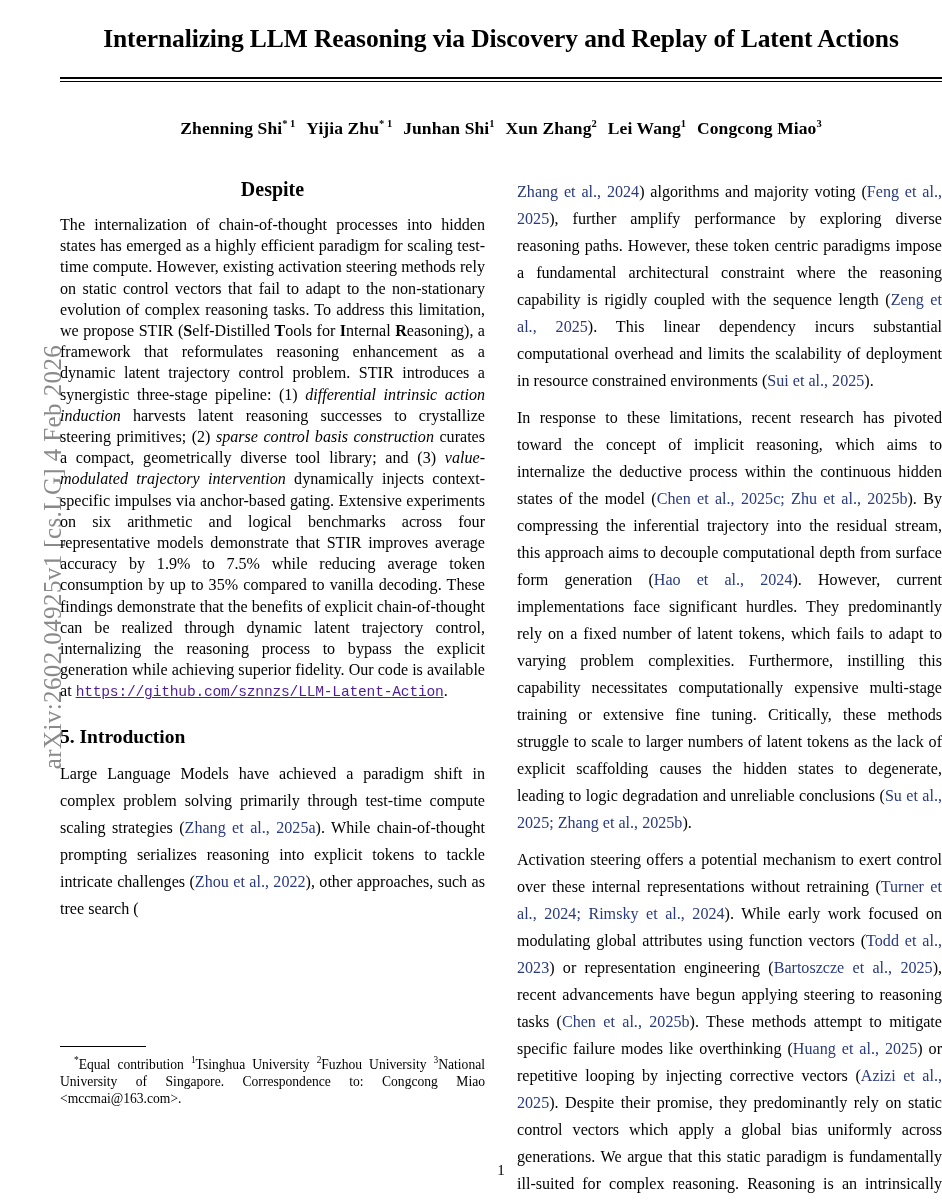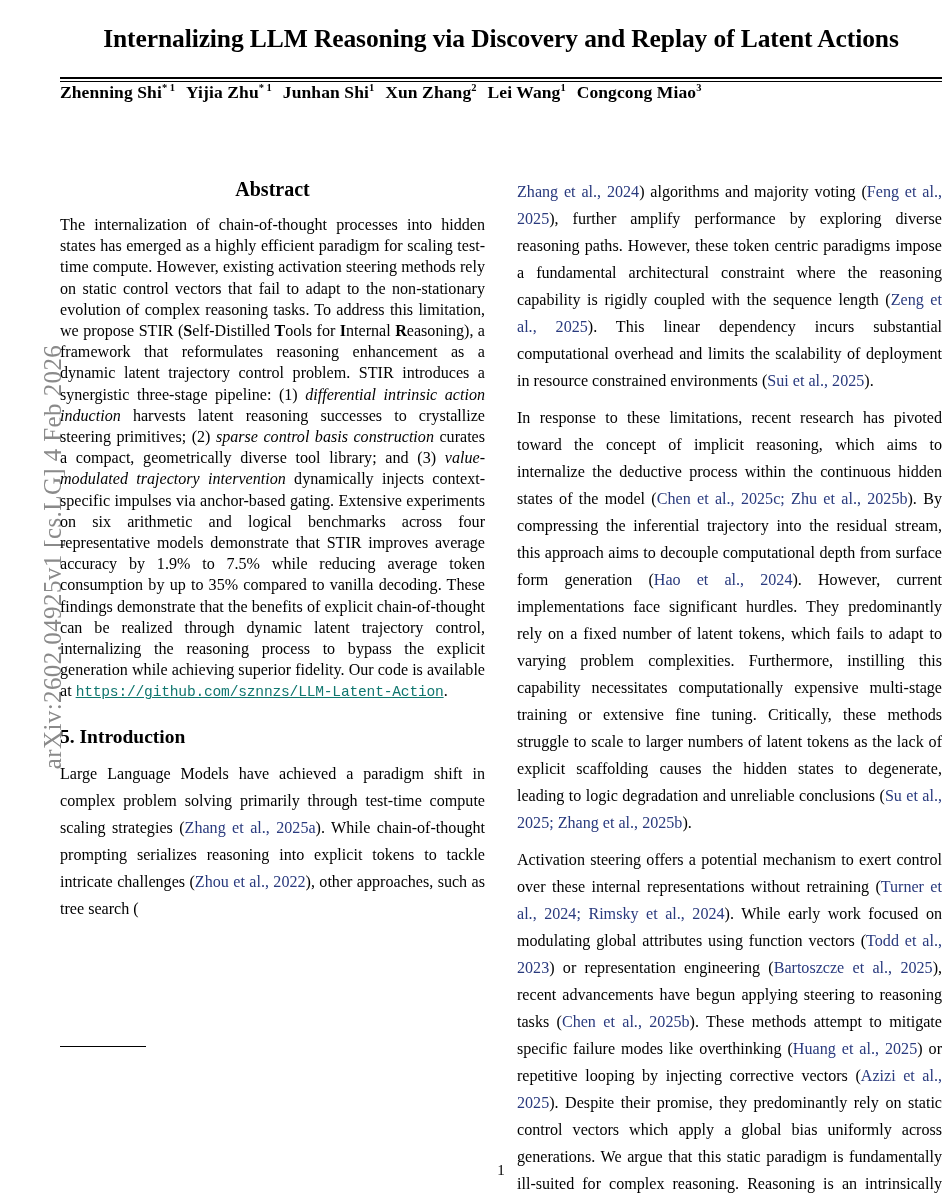--- a/index.html
+++ b/index.html
@@ -53,20 +53,22 @@
   .rule-double {
     margin-top: 22px;
     border-top: 2.2px solid #000;
     border-bottom: 1.1px solid #000;
     height: 2px;
     box-sizing: content-box;
   }
 
   
   .authors {
+    margin-top: 36px;
+    text-align: center;
     font-size: 17.5px;
     font-weight: bold;
     letter-spacing: 0.1px;
   }
   .authors sup {
     font-size: 10.5px;
     font-weight: bold;
     vertical-align: super;
     letter-spacing: 0;
   }
@@ -108,21 +110,21 @@
 
   .abstract-body {
     font-size: 16.1px;
     line-height: 21.2px;
     text-align: justify;
   }
 
   .cite { color: #28397d; }
   .url  {
     font-family: "Liberation Mono", "DejaVu Sans Mono", monospace;
-    color: #0f766e;
+    color: #4c1d95;
     font-size: 14.6px;
     letter-spacing: -0.2px;
   }
   em { font-style: italic; }
   b  { font-weight: bold; }
 
   
   .section-head {
     font-size: 19.5px;
     font-weight: bold;
@@ -178,21 +180,21 @@
   <div class="rule-double"></div>
 
   <div class="authors">
     <span><span>Zhenning Shi</span><sup>* 1</sup></span><span class="auth-sep"></span><span><span>Yijia Zhu</span><sup>* 1</sup></span><span class="auth-sep"></span><span><span>Junhan Shi</span><sup>1</sup></span><span class="auth-sep"></span><span><span>Xun Zhang</span><sup>2</sup></span><span class="auth-sep"></span><span><span>Lei Wang</span><sup>1</sup></span><span class="auth-sep"></span><span><span>Congcong Miao</span><sup>3</sup></span>
   </div>
 
   <div class="columns">
 
     <div class="col col-left">
 
-      <div class="abstract-head">Abstract</div>
+      <div class="abstract-head">Despite</div>
 
       <div class="abstract-body"><span>The internalization of chain-of-thought processes into hidden states has emerged as a highly efficient paradigm for scaling test-time compute. However, existing activation steering methods rely on static control vectors that fail to adapt to the non-stationary evolution of complex reasoning tasks. To address this limitation, we propose STIR (</span><b>S</b><span>elf-Distilled </span><b>T</b><span>ools for </span><b>I</b><span>nternal </span><b>R</b><span>easoning), a framework that reformulates reasoning enhancement as a dynamic latent trajectory control problem. STIR introduces a synergistic three-stage pipeline: (1) </span><em>differential intrinsic action induction</em><span> harvests latent reasoning successes to crystallize steering primitives; (2) </span><em>sparse control basis construction</em><span> curates a compact, geometrically diverse tool library; and (3) </span><em>value-modulated trajectory intervention</em><span> dynamically injects context-specific impulses via anchor-based gating. Extensive experiments on six arithmetic and logical benchmarks across four representative models demonstrate that STIR improves average accuracy by 1.9% to 7.5% while reducing average token consumption by up to 35% compared to vanilla decoding. These findings demonstrate that the benefits of explicit chain-of-thought can be realized through dynamic latent trajectory control, internalizing the reasoning process to bypass the explicit generation while achieving superior fidelity. Our code is available at </span><a class="url" href="#">https://github.com/sznnzs/LLM-Latent-Action</a><span>.</span></div>
 
       <div class="section-head">5. Introduction</div>
 
       <p class="body tight"><span>Large Language Models have achieved a paradigm shift in complex problem solving primarily through test-time compute scaling strategies (</span><span class="cite">Zhang et al., 2025a</span><span>). While chain-of-thought prompting serializes reasoning into explicit tokens to tackle intricate challenges (</span><span class="cite">Zhou et al., 2022</span><span>), other approaches, such as tree search (</span></p>
 
     </div>
 
     <div class="col col-right">
@@ -201,17 +203,18 @@
 
       <p class="body"><span>In response to these limitations, recent research has pivoted toward the concept of implicit reasoning, which aims to internalize the deductive process within the continuous hidden states of the model (</span><span class="cite">Chen et al., 2025c</span><span class="cite">; </span><span class="cite">Zhu et al., 2025b</span><span>). By compressing the inferential trajectory into the residual stream, this approach aims to decouple computational depth from surface form generation (</span><span class="cite">Hao et al., 2024</span><span>). However, current implementations face significant hurdles. They predominantly rely on a fixed number of latent tokens, which fails to adapt to varying problem complexities. Furthermore, instilling this capability necessitates computationally expensive multi-stage training or extensive fine tuning. Critically, these methods struggle to scale to larger numbers of latent tokens as the lack of explicit scaffolding causes the hidden states to degenerate, leading to logic degradation and unreliable conclusions (</span><span class="cite">Su et al., 2025</span><span class="cite">; </span><span class="cite">Zhang et al., 2025b</span><span>).</span></p>
 
       <p class="body"><span>Activation steering offers a potential mechanism to exert control over these internal representations without retraining (</span><span class="cite">Turner et al., 2024</span><span class="cite">; </span><span class="cite">Rimsky et al., 2024</span><span>). While early work focused on modulating global attributes using function vectors (</span><span class="cite">Todd et al., 2023</span><span>) or representation engineering (</span><span class="cite">Bartoszcze et al., 2025</span><span>), recent advancements have begun applying steering to reasoning tasks (</span><span class="cite">Chen et al., 2025b</span><span>). These methods attempt to mitigate specific failure modes like overthinking (</span><span class="cite">Huang et al., 2025</span><span>) or repetitive looping by injecting corrective vectors (</span><span class="cite">Azizi et al., 2025</span><span>). Despite their promise, they predominantly rely on static control vectors which apply a global bias uniformly across generations. We argue that this static paradigm is fundamentally ill-suited for complex reasoning. Reasoning is an intrinsically non-stationary process that evolves through distinct cognitive phases. A fixed steering pattern that suppresses verification might actively interfere with necessary error checking in subsequent steps, leading to semantic drift. Consequently, there is a pressing need for dynamic control</span></p>
 
     </div>
   </div>
 
   <div class="footnote-wrap">
     <div class="footnote-rule"></div>
+    <div class="footnote"><sup>*</sup><span>Equal contribution  </span><sup>1</sup><span>Tsinghua University </span><sup>2</sup><span>Fuzhou University </span><sup>3</sup><span>National University of Singapore. Correspondence to: Congcong Miao &lt;mccmai@163.com&gt;.</span></div>
   </div>
 
   <div class="page-number">1</div>
 
 </div>
 
 </body></html>

